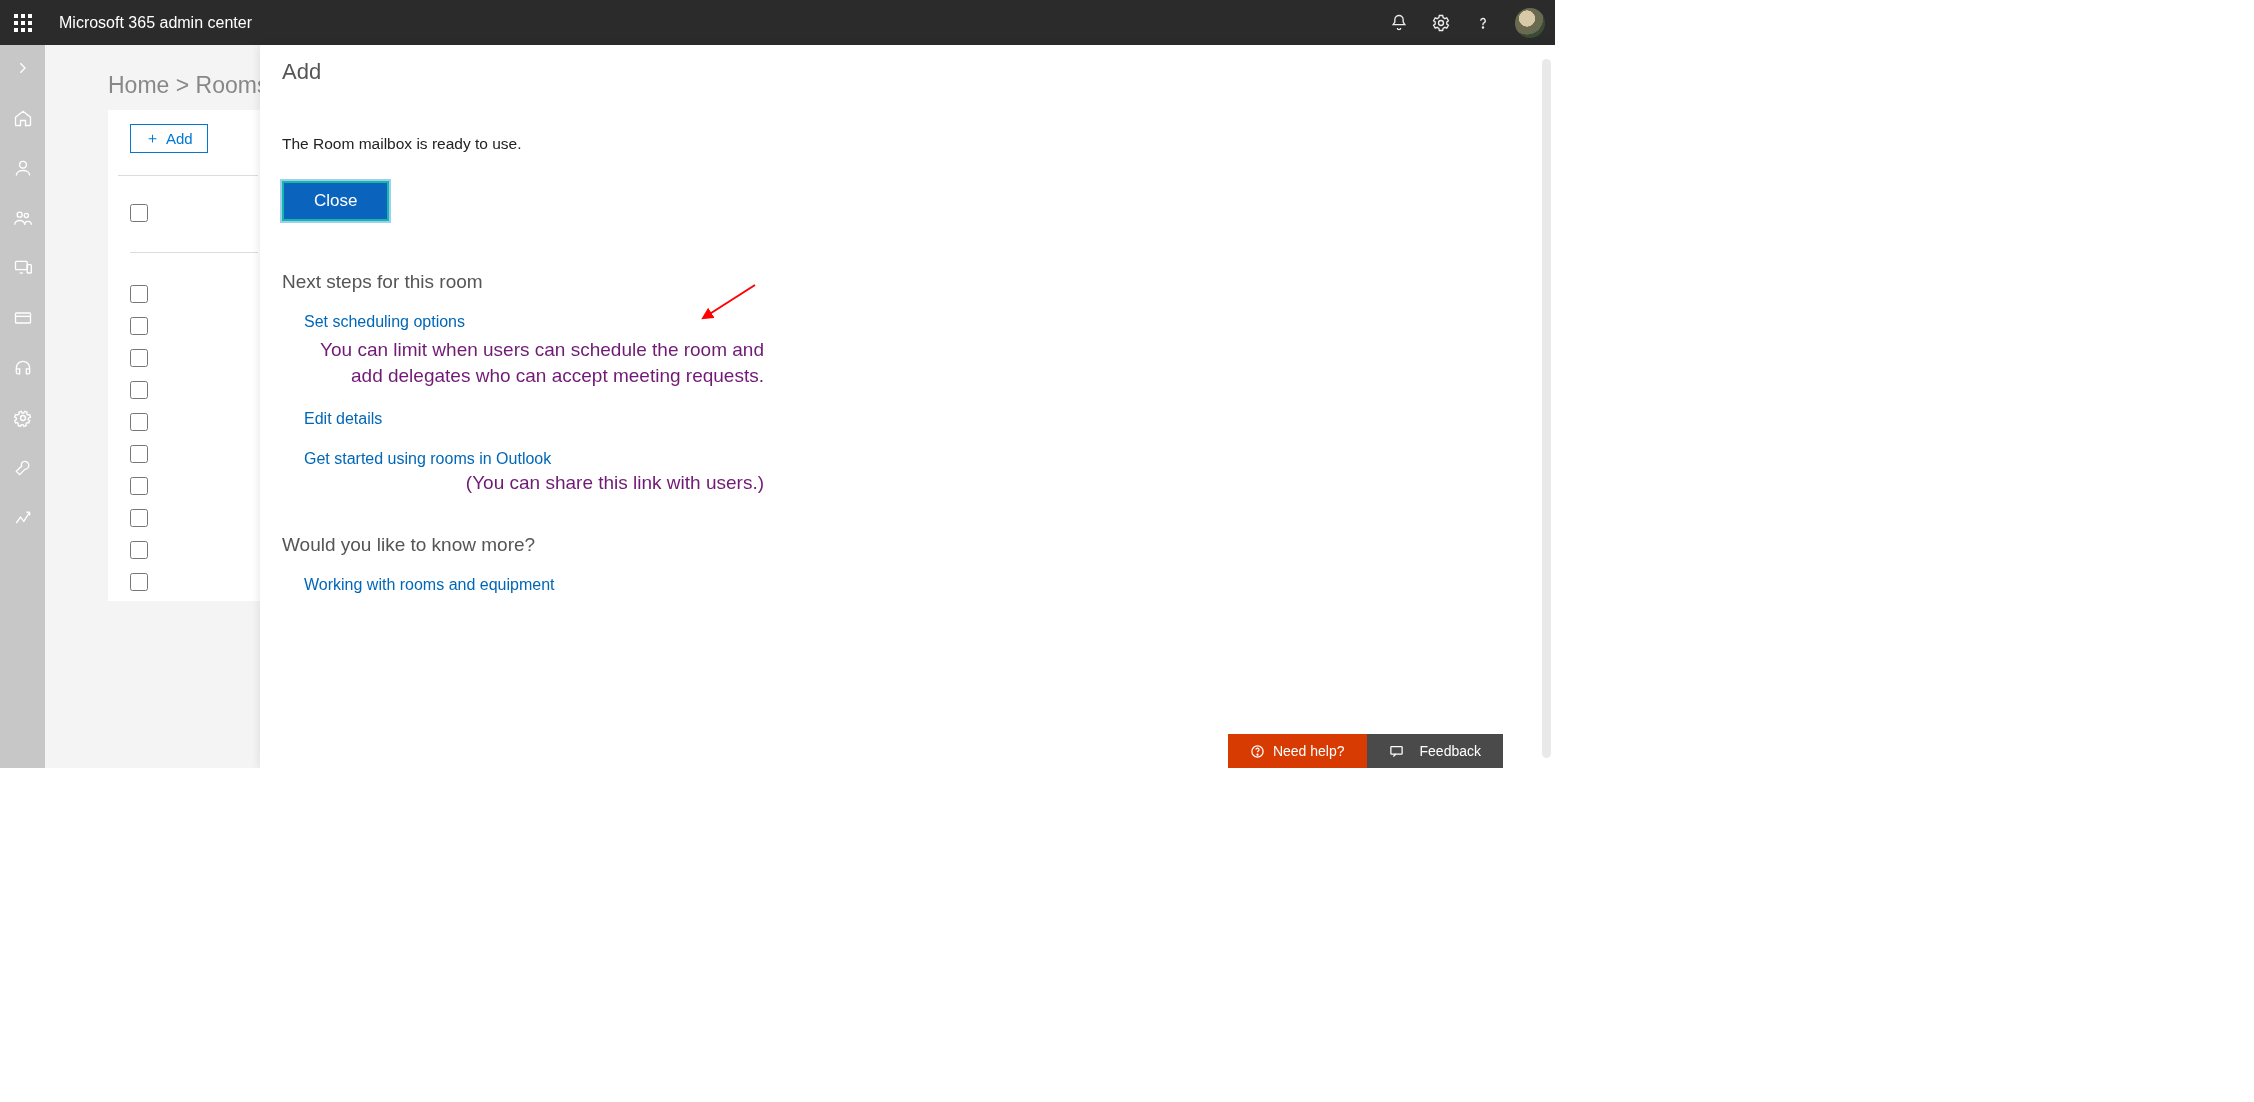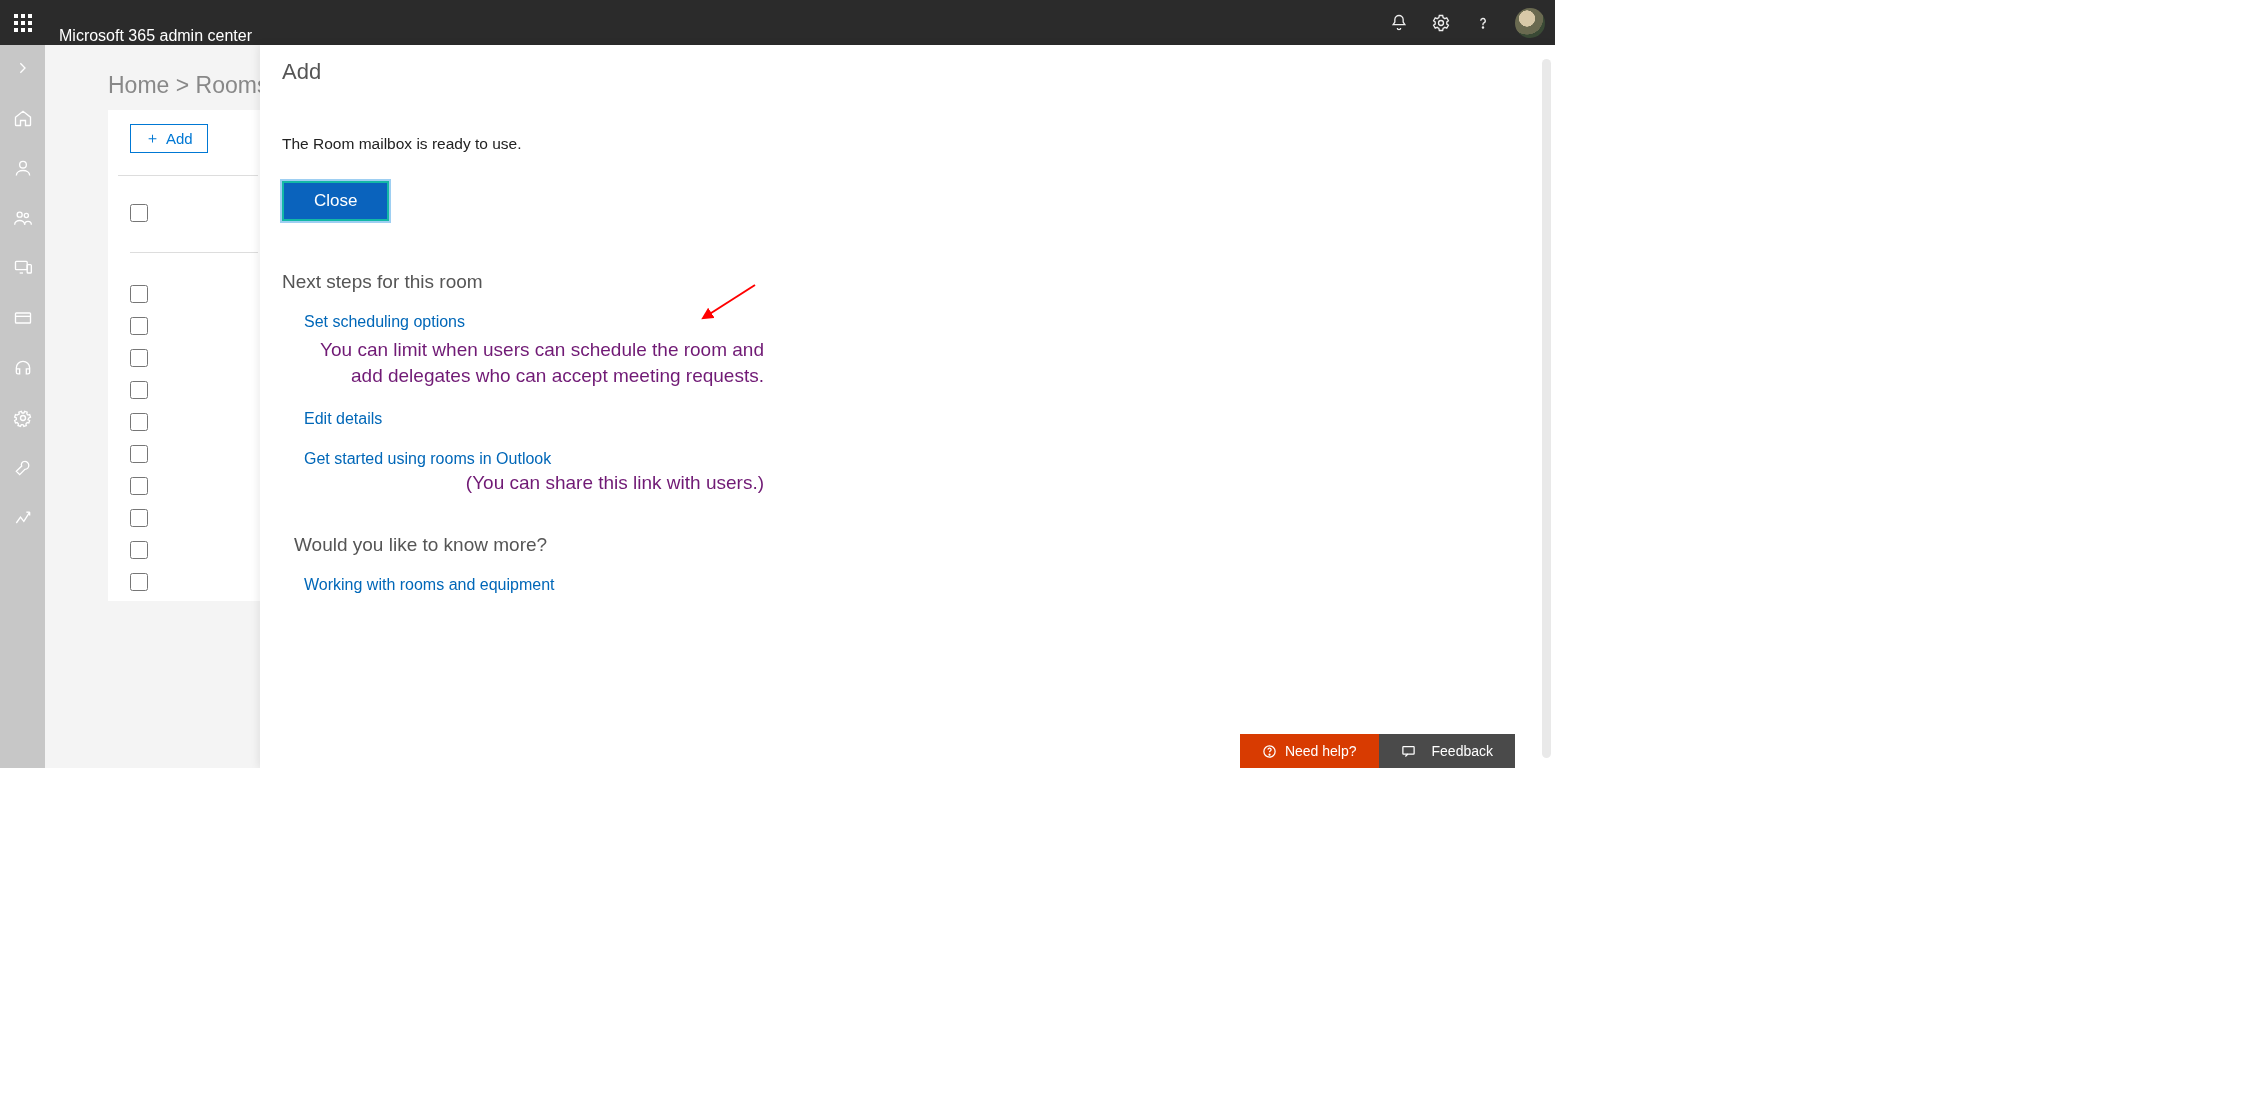--- a/index.html
+++ b/index.html
@@ -11,21 +11,21 @@
     overflow: hidden;
     position: relative;
   }
 
   
   .top-bar {
     height: 45px;
     background: #2b2b2b;
     color: #fff;
     display: flex;
-    align-items: flex-end;
+    align-items: center;
     position: relative;
   }
   .waffle {
     width: 45px;
     height: 45px;
     display: flex;
     align-items: center;
     justify-content: center;
     cursor: pointer;
   }
@@ -199,21 +199,21 @@
     left: 440px;
     top: 238px;
     width: 60px;
     height: 40px;
     pointer-events: none;
   }
 
   
   .bottom-bar {
     position: absolute;
-    right: 40px;
+    right: 52px;
     bottom: 0;
     display: flex;
     height: 34px;
   }
   .help-btn {
     background: #d83b01;
     color: #fff;
     display: flex;
     align-items: center;
     gap: 8px;
@@ -380,21 +380,21 @@
 
   <div class="step-block indent">
     <span class="link">Edit details</span>
   </div>
 
   <div class="step-block indent">
     <span class="link">Get started using rooms in Outlook</span>
     <div class="desc" style="margin-top:2px;">(You can share this link with users.)</div>
   </div>
 
-  <div class="section-h" style="margin-top:38px;margin-left:12px;">Would you like to know more?</div>
+  <div class="section-h" style="margin-top:38px;">Would you like to know more?</div>
 
   <div class="indent">
     <span class="link">Working with rooms and equipment</span>
   </div>
 
   
   <svg class="arrow" viewBox="0 0 60 40">
     <defs>
       <marker id="ah" markerWidth="8" markerHeight="8" refX="2" refY="3" orient="auto">
         <path d="M0,0 L6,3 L0,6 z" fill="#ff0000"></path>

